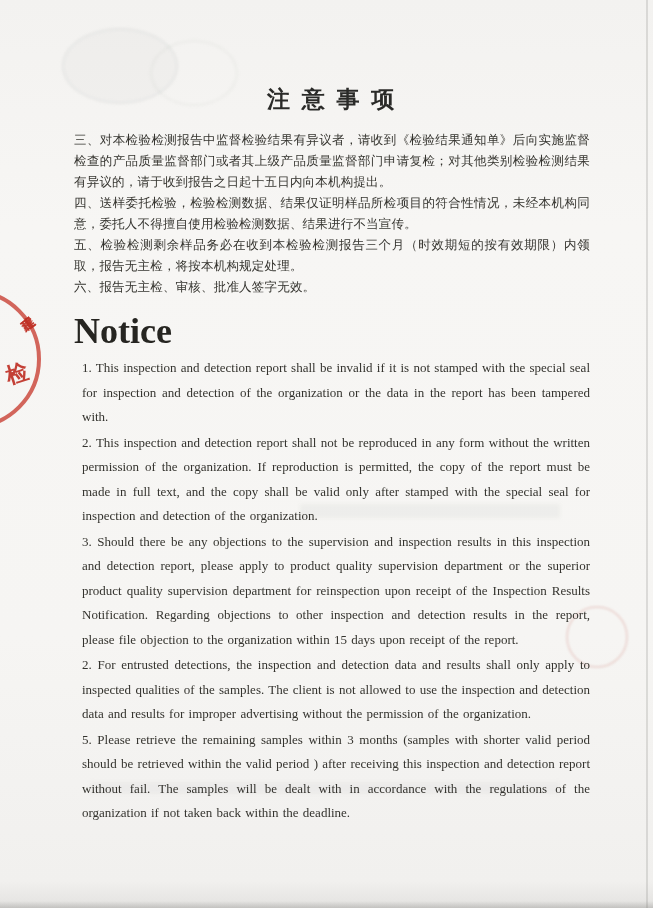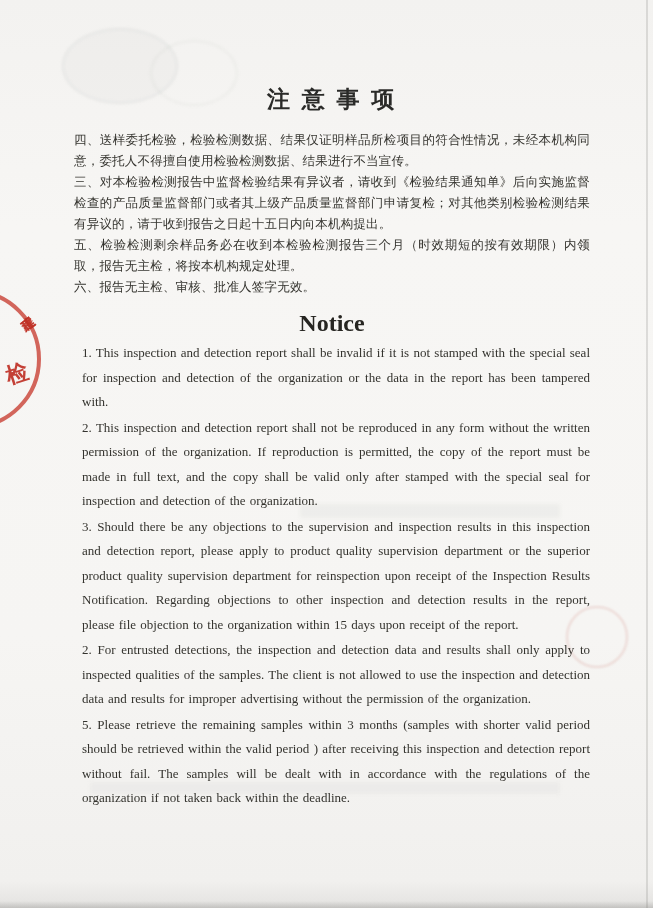--- a/index.html
+++ b/index.html
@@ -29,22 +29,21 @@
   }
   .cn-item {
     margin: 0;
     font-size: 12.5px;
     line-height: 21px;
     text-align: justify;
     letter-spacing: 0.2px;
     color: #35342f;
   }
   .en-title {
-    text-align: center;
-    font-size: 24px;
+    font-size: 36px;
     font-weight: bold;
     color: #262521;
     margin: 12px 0 4px 0;
   }
   .en-item {
     margin: 0 0 1px 8px;
     font-size: 13px;
     line-height: 24.5px;
     text-align: justify;
     color: #34332e;
@@ -139,22 +138,22 @@
 
   <div class="seal">
     <span class="seal-arc-text">建工程</span>
     <span class="seal-center-char">检</span>
   </div>
 
   <div class="content">
 
     <h1 class="cn-title">注 意 事 项</h1>
 
+    <p class="cn-item">三、对本检验检测报告中监督检验结果有异议者，请收到《检验结果通知单》后向实施监督检查的产品质量监督部门或者其上级产品质量监督部门申请复检；对其他类别检验检测结果有异议的，请于收到报告之日起十五日内向本机构提出。</p>
     <p class="cn-item">四、送样委托检验，检验检测数据、结果仅证明样品所检项目的符合性情况，未经本机构同意，委托人不得擅自使用检验检测数据、结果进行不当宣传。</p>
-    <p class="cn-item">三、对本检验检测报告中监督检验结果有异议者，请收到《检验结果通知单》后向实施监督检查的产品质量监督部门或者其上级产品质量监督部门申请复检；对其他类别检验检测结果有异议的，请于收到报告之日起十五日内向本机构提出。</p>
     <p class="cn-item">五、检验检测剩余样品务必在收到本检验检测报告三个月（时效期短的按有效期限）内领取，报告无主检，将按本机构规定处理。</p>
     <p class="cn-item">六、报告无主检、审核、批准人签字无效。</p>
 
     <h2 class="en-title">Notice</h2>
 
     <p class="en-item">1. This inspection and detection report shall be invalid if it is not stamped with the special seal for inspection and detection of the organization or the data in the report has been tampered with.</p>
     <p class="en-item">2. This inspection and detection report shall not be reproduced in any form without the written permission of the organization. If reproduction is permitted, the copy of the report must be made in full text, and the copy shall be valid only after stamped with the special seal for inspection and detection of the organization.</p>
     <p class="en-item">3. Should there be any objections to the supervision and inspection results in this inspection and detection report, please apply to product quality supervision department or the superior product quality supervision department for reinspection upon receipt of the Inspection Results Notification. Regarding objections to other inspection and detection results in the report, please file objection to the organization within 15 days upon receipt of the report.</p>
     <p class="en-item">2. For entrusted detections, the inspection and detection data and results shall only apply to inspected qualities of the samples. The client is not allowed to use the inspection and detection data and results for improper advertising without the permission of the organization.</p>
     <p class="en-item">5. Please retrieve the remaining samples within 3 months (samples with shorter valid period should be retrieved within the valid period )  after receiving this inspection and detection report without fail. The samples will be dealt with in accordance with the regulations of the organization if not taken back within the deadline.</p>

